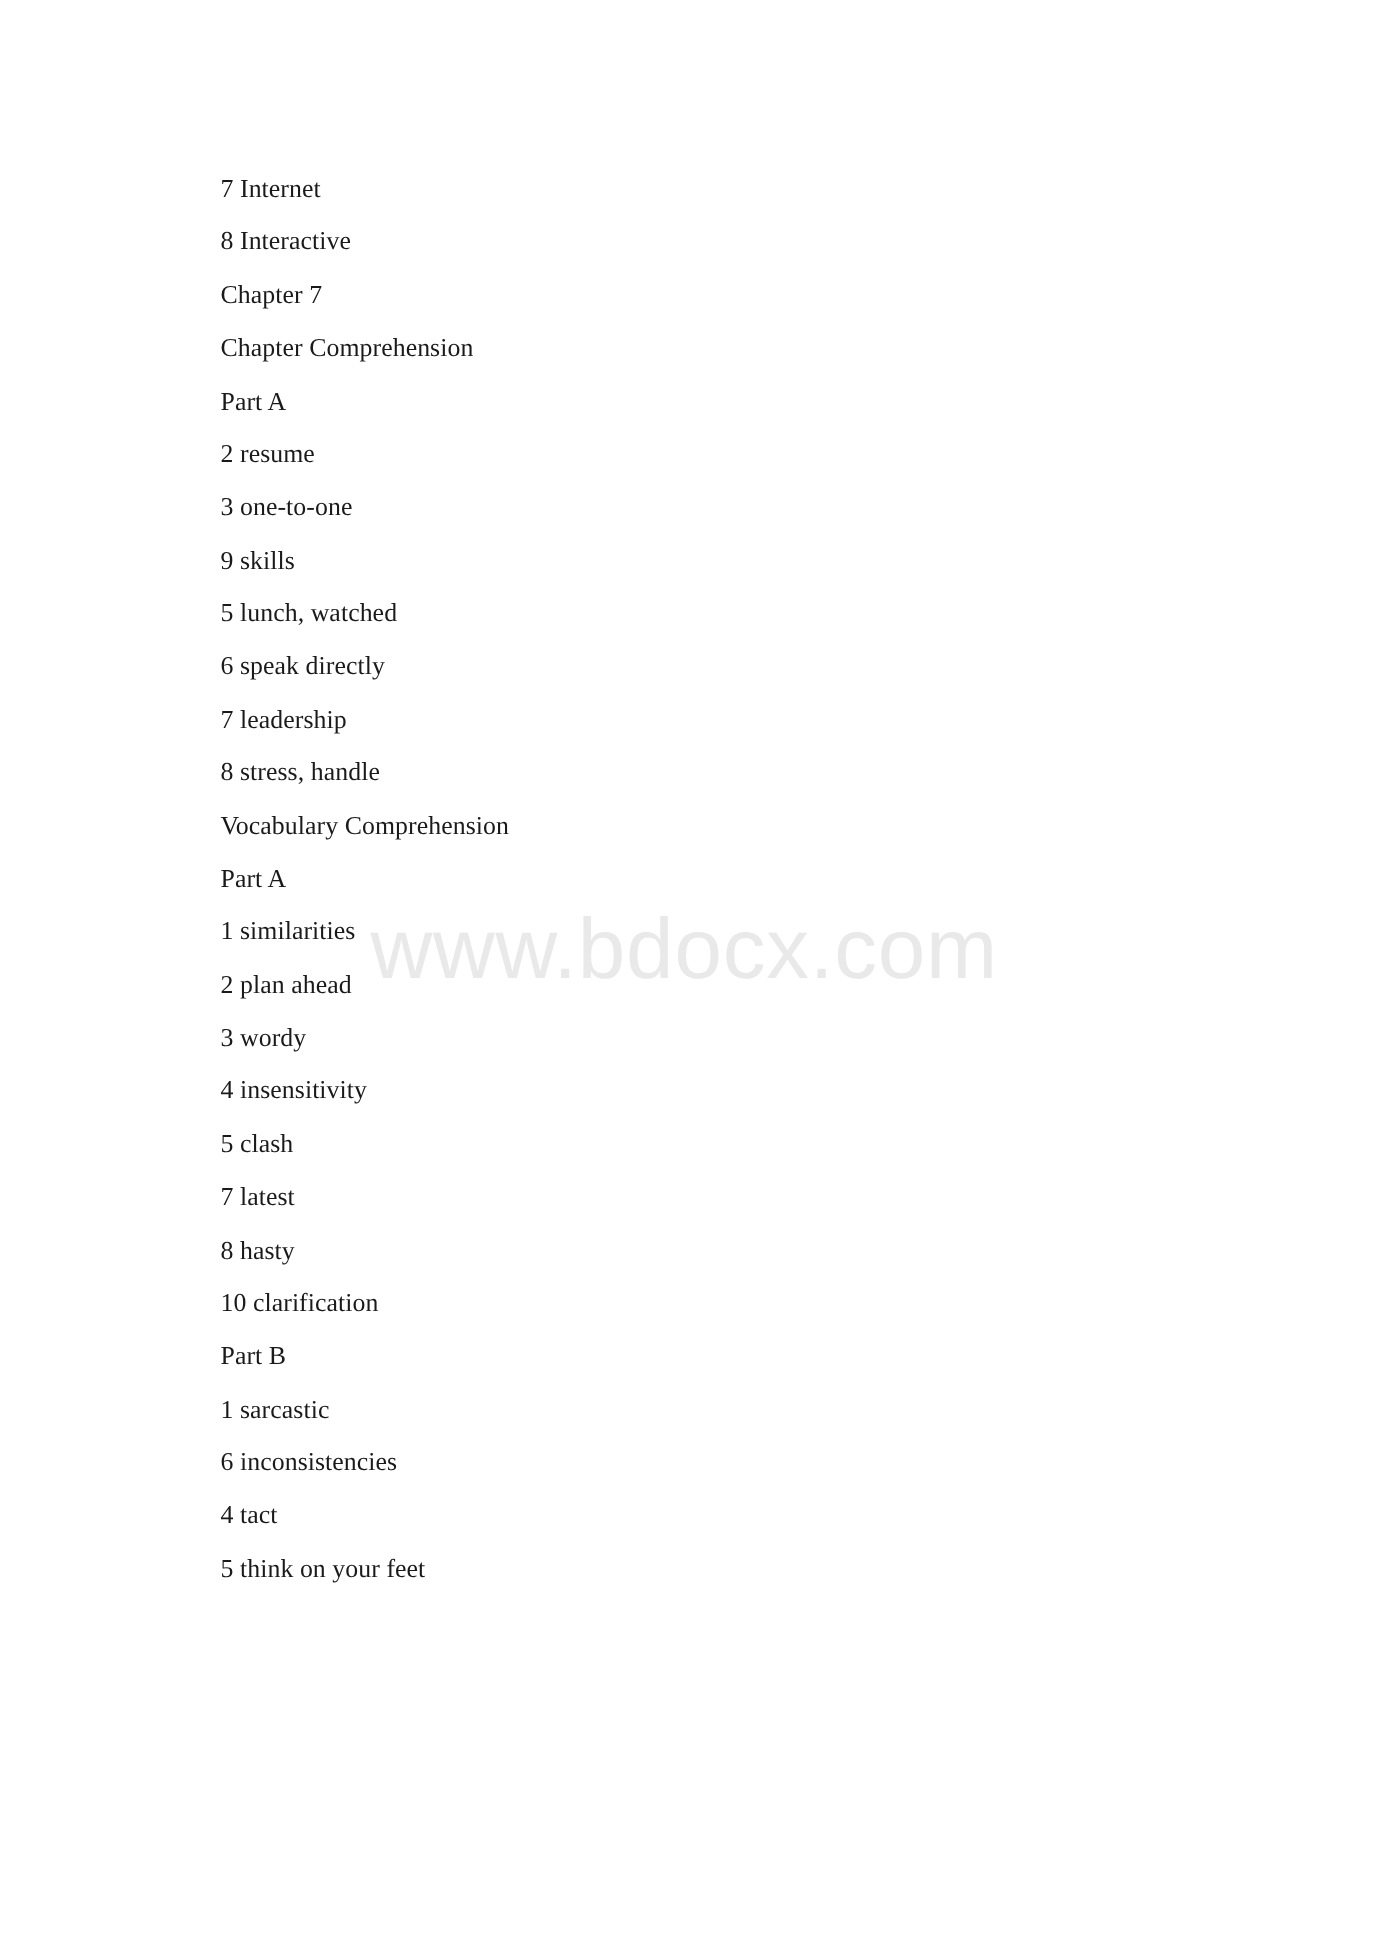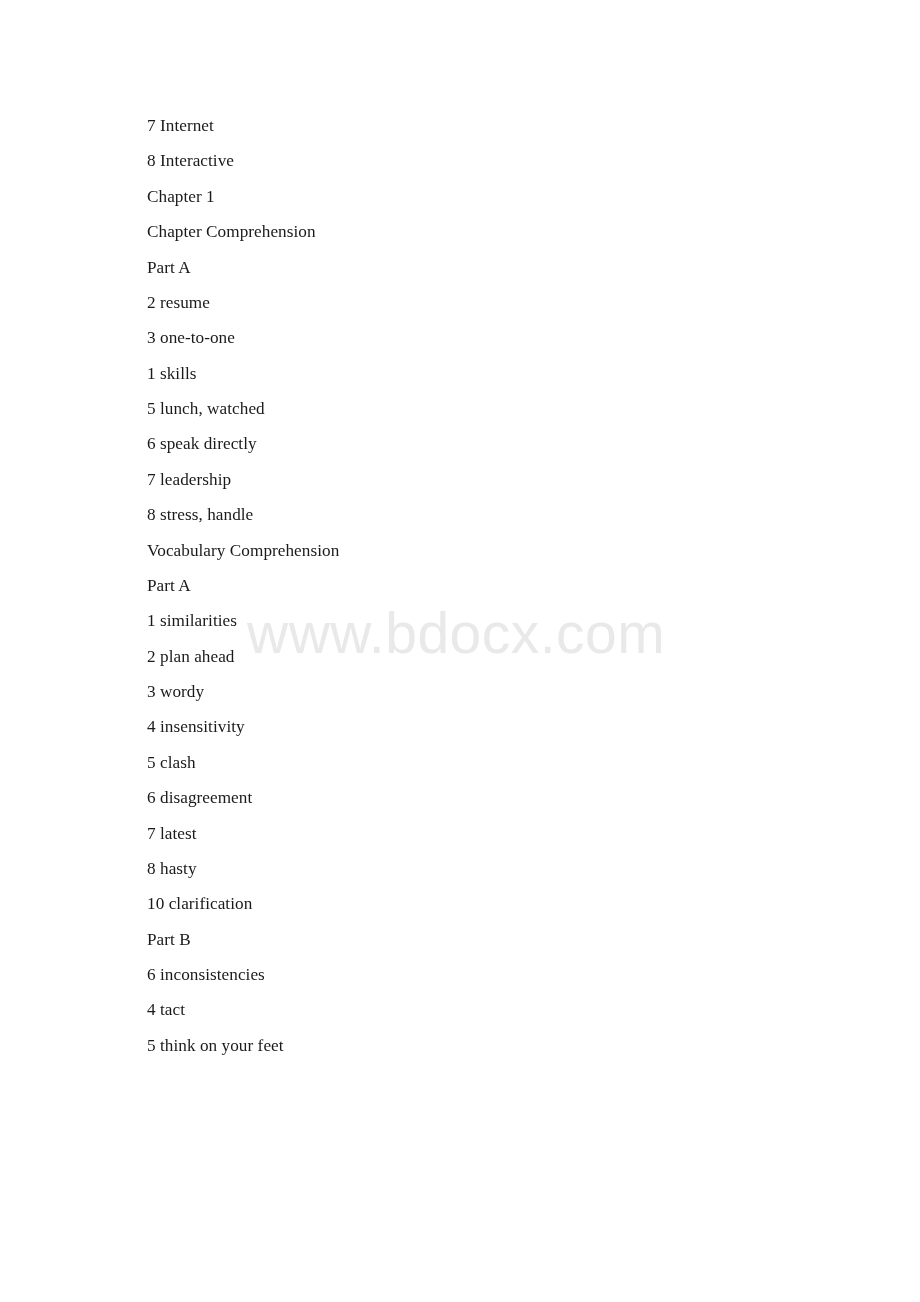--- a/index.html
+++ b/index.html
@@ -65,40 +65,40 @@
 </head>
 <body>
 
 <div id="page">
 
   <div id="watermark">www.bdocx.com</div>
 
   <div id="doc-body">
       <div class="doc-line">7 Internet</div>
       <div class="doc-line">8 Interactive</div>
-      <div class="doc-line">Chapter 1</div>
+      <div class="doc-line">Chapter 7</div>
       <div class="doc-line">Chapter Comprehension</div>
       <div class="doc-line">Part A</div>
       <div class="doc-line">2 resume</div>
       <div class="doc-line">3 one-to-one</div>
-      <div class="doc-line">1 skills</div>
+      <div class="doc-line">9 skills</div>
       <div class="doc-line">5 lunch, watched</div>
       <div class="doc-line">6 speak directly</div>
       <div class="doc-line">7 leadership</div>
       <div class="doc-line">8 stress, handle</div>
       <div class="doc-line">Vocabulary Comprehension</div>
       <div class="doc-line">Part A</div>
       <div class="doc-line">1 similarities</div>
       <div class="doc-line">2 plan ahead</div>
       <div class="doc-line">3 wordy</div>
       <div class="doc-line">4 insensitivity</div>
       <div class="doc-line">5 clash</div>
-      <div class="doc-line">6 disagreement</div>
       <div class="doc-line">7 latest</div>
       <div class="doc-line">8 hasty</div>
       <div class="doc-line">10 clarification</div>
       <div class="doc-line">Part B</div>
+      <div class="doc-line">1 sarcastic</div>
       <div class="doc-line">6 inconsistencies</div>
       <div class="doc-line">4 tact</div>
       <div class="doc-line">5 think on your feet</div>
     </div>
 
 </div>
 
 </body></html>

